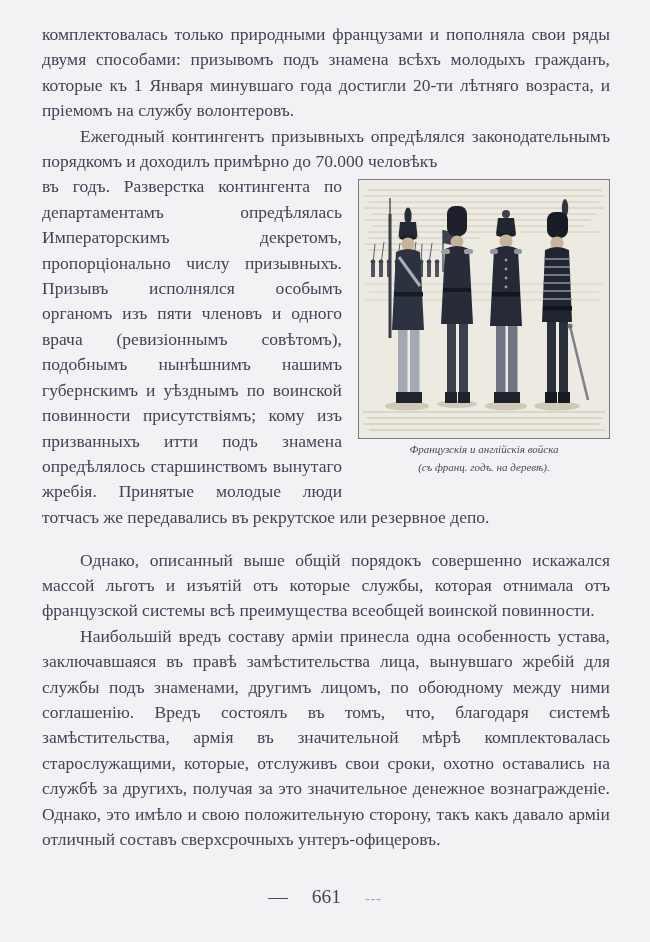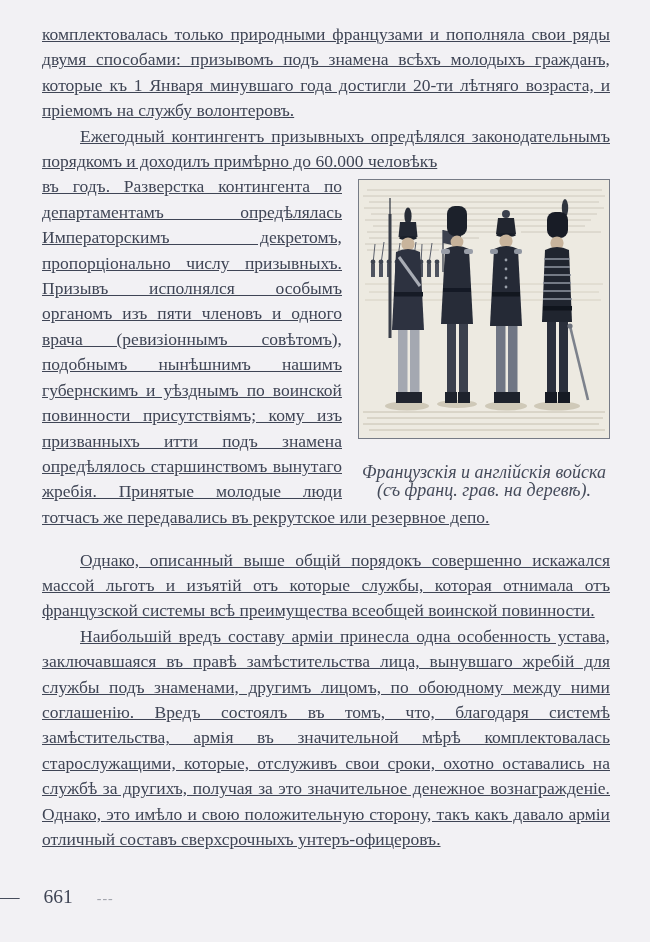--- a/index.html
+++ b/index.html
@@ -15,67 +15,66 @@
     color: #3f4555;
     overflow: hidden;
   }
   .text-block {
     position: absolute;
     top: 22px; left: 42px;
     width: 568px;
     font-size: 17.5px;
     line-height: 25.4px;
     text-align: justify;
-    text-decoration: underline;
   }
   .para { margin: 0; text-indent: 38px; }
   .para.no-indent { text-indent: 0; }
 
   .engraving {
     float: right;
     width: 252px;
     margin: 5px 0 3px 16px;
   }
   .engraving-frame {
     border: 1px solid #767b86;
     background: #edeae1;
     box-shadow: 0 0 0 1px #e3e1da inset;
   }
   .engraving-frame svg { display: block; }
   .engraving figcaption {
     text-align: center;
     font-style: italic;
-    font-size: 18px;
+    font-size: 11px;
     line-height: 18px;
-    margin-top: 24px;
+    margin-top: 1px;
     color: #454b5a;
     text-indent: 0;
   }
   .cap-line { display: block; }
 
   .footer {
     position: absolute;
     left: 0; right: 0; bottom: 34px;
-    text-align: left;
+    text-align: center;
     font-size: 19.5px;
     color: #3f4555;
   }
   .footer .dash-left { margin-right: 24px; }
   .footer .dash-right { margin-left: 24px; opacity: 0.45; font-size: 14px; letter-spacing: 1px; }
 </style>
 </head>
 <body>
 
 <div class="page">
   <div class="text-block">
 
     <p class="para no-indent">комплектовалась только природными французами и пополняла свои ряды двумя способами: призывомъ подъ знамена всѣхъ молодыхъ гражданъ, которые къ 1 Января минувшаго года достигли 20-ти лѣтняго возраста, и пріемомъ на службу волонтеровъ.</p>
 
     <p class="para">
-      <span>Ежегодный контингентъ призывныхъ опредѣлялся законодательнымъ порядкомъ и доходилъ примѣрно до 60.000 человѣкъ</span>
+      <span>Ежегодный контингентъ призывныхъ опредѣлялся законодательнымъ порядкомъ и доходилъ примѣрно до 70.000 человѣкъ</span>
       </p><figure class="engraving">
         <div class="engraving-frame">
           <svg viewBox="0 0 250 258" width="250" height="258" role="img">
             <rect x="0" y="0" width="250" height="258" fill="#edeae1"></rect>
 
             <g stroke="#c6c1b4" stroke-width="0.8">
               <line x1="8" y1="10" x2="243" y2="10"></line>
               <line x1="4" y1="16" x2="246" y2="16"></line>
               <line x1="10" y1="22" x2="240" y2="22"></line>
               <line x1="5" y1="28" x2="245" y2="28"></line>
@@ -212,21 +211,21 @@
               <rect x="200" y="142" width="9" height="72" fill="#2a2f3b"></rect>
               <rect x="186" y="212" width="12" height="11" fill="#161a23"></rect>
               <rect x="199" y="212" width="12" height="11" fill="#161a23"></rect>
               <line x1="211" y1="146" x2="229" y2="220" stroke="#7d828c" stroke-width="2.6"></line>
               <circle cx="211" cy="146" r="2.6" fill="#6d727d"></circle>
             </g>
           </svg>
         </div>
         <figcaption>
           <span class="cap-line">Французскія и англійскія войска</span>
-          <span class="cap-line">(съ франц. грав. на деревѣ).</span>
+          <span class="cap-line">(съ франц. годъ. на деревѣ).</span>
         </figcaption>
       </figure>
       <span>въ годъ. Разверстка контингента по департаментамъ опредѣлялась Императорскимъ декретомъ, пропорціонально числу призывныхъ. Призывъ исполнялся особымъ органомъ изъ пяти членовъ и одного врача (ревизіоннымъ совѣтомъ), подобнымъ нынѣшнимъ нашимъ губернскимъ и уѣзднымъ по воинской повинности присутствіямъ; кому изъ призванныхъ итти подъ знамена опредѣлялось старшинствомъ вынутаго жребія. Принятые молодые люди тотчасъ же передавались въ рекрутское или резервное депо.</span>
     <p></p>
 
     <p class="para">Однако, описанный выше общій порядокъ совершенно искажался массой льготъ и изъятій отъ которые службы, которая отнимала отъ французской системы всѣ преимущества всеобщей воинской повинности.</p>
     <p class="para">Наибольшій вредъ составу арміи принесла одна особенность устава, заключавшаяся въ правѣ замѣстительства лица, вынувшаго жребій для службы подъ знаменами, другимъ лицомъ, по обоюдному между ними соглашенію. Вредъ состоялъ въ томъ, что, благодаря системѣ замѣстительства, армія въ значительной мѣрѣ комплектовалась старослужащими, которые, отслуживъ свои сроки, охотно оставались на службѣ за другихъ, получая за это значительное денежное вознагражденіе. Однако, это имѣло и свою положительную сторону, такъ какъ давало арміи отличный составъ сверхсрочныхъ унтеръ-офицеровъ.</p>
   </div>
 
   <div class="footer">

